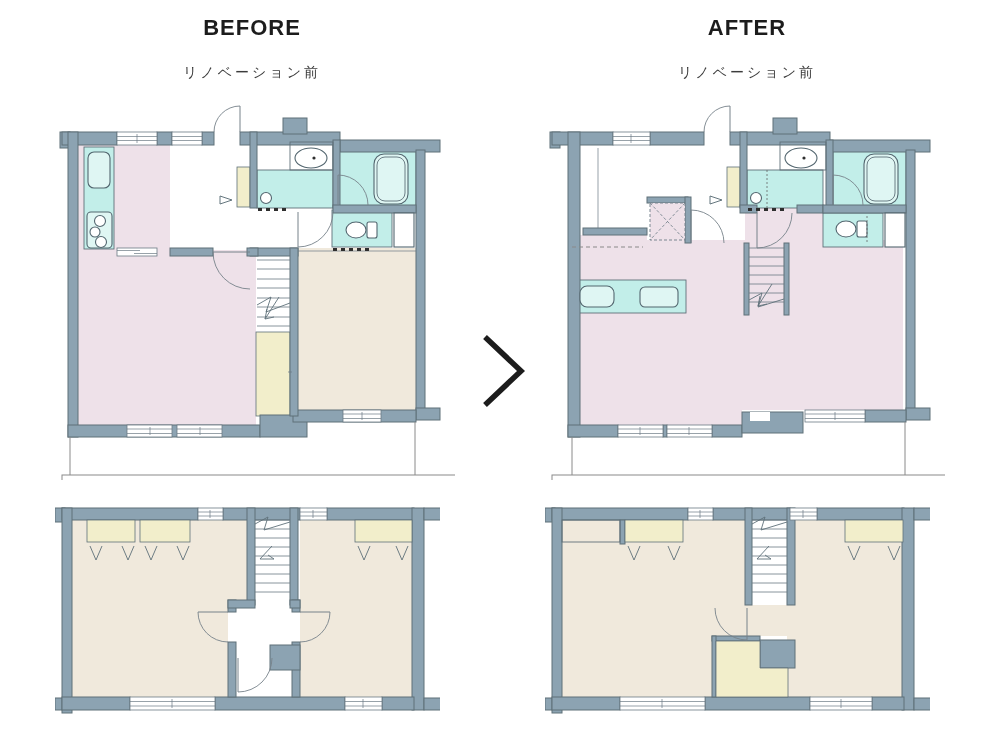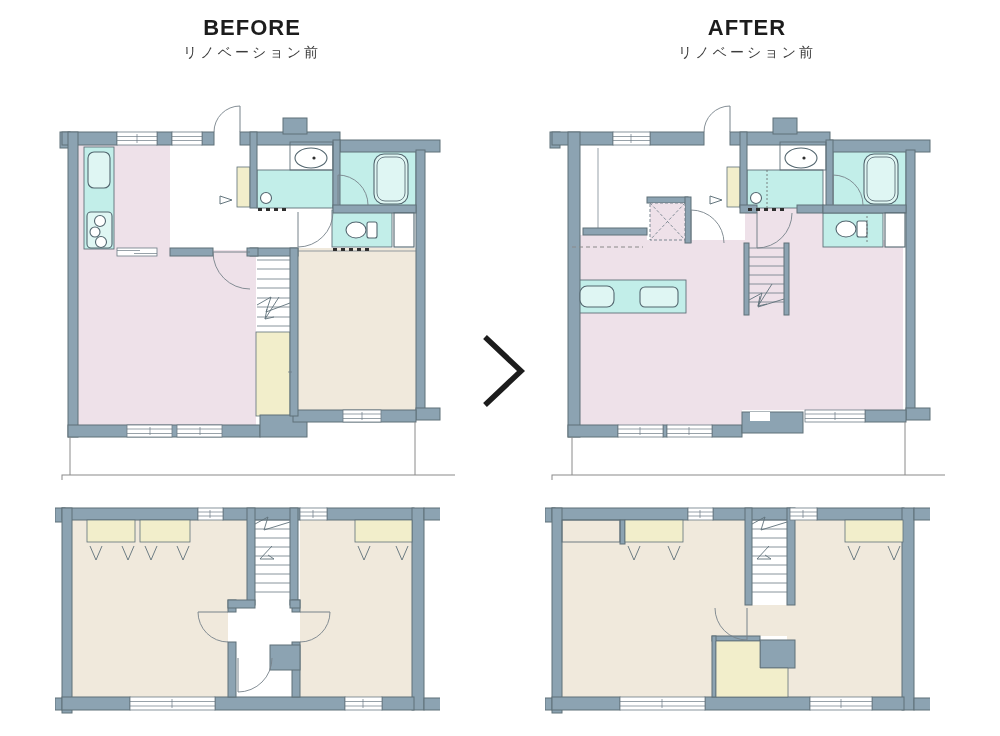--- a/index.html
+++ b/index.html
@@ -6,21 +6,21 @@
     --wall:#8CA3B2; --wall-line:#5F7079; --room-pink:#EEE1E9; --room-beige:#F0E9DC;
     --closet-yellow:#F2EECB; --fixture-cyan:#C2EEE9; --fixture-light:#DFF6F3;
     --balcony-line:#8A8A8A; --title-text:#1C1C1C; --subtitle-text:#3C3C3C; --page-bg:#FFFFFF;
   }
   html,body{margin:0;padding:0;}
   body{background:#e8e8e8;font-family:"Liberation Sans",sans-serif;}
   #stage{position:relative;width:1000px;height:736px;background:var(--page-bg);overflow:hidden;margin:0 auto;}
   .col-title{position:absolute;top:16px;width:400px;text-align:center;}
   .col-before{left:52px;} .col-after{left:547px;}
   .main-title{font-weight:700;font-size:22px;line-height:1.1;letter-spacing:1px;color:var(--title-text);}
-  .sub-title{margin-top:4px;font-size:14px;letter-spacing:3px;color:var(--subtitle-text);}
+  .sub-title{margin-top:24px;font-size:14px;letter-spacing:3px;color:var(--subtitle-text);}
   svg{position:absolute;display:block;}
   
   .wall{fill:var(--wall);stroke:var(--wall-line);stroke-width:1;}
   .pink{fill:var(--room-pink);}
   .beige{fill:var(--room-beige);}
   .yellow{fill:var(--closet-yellow);stroke:var(--wall-line);stroke-width:.8;}
   .cyan{fill:var(--fixture-cyan);stroke:var(--wall-line);stroke-width:.9;}
   .fixl{fill:var(--fixture-light);stroke:#53666F;stroke-width:1.1;}
   .fixw{fill:#fff;stroke:#53666F;stroke-width:1.1;}
   .thin{fill:none;stroke:var(--wall-line);stroke-width:.9;}

